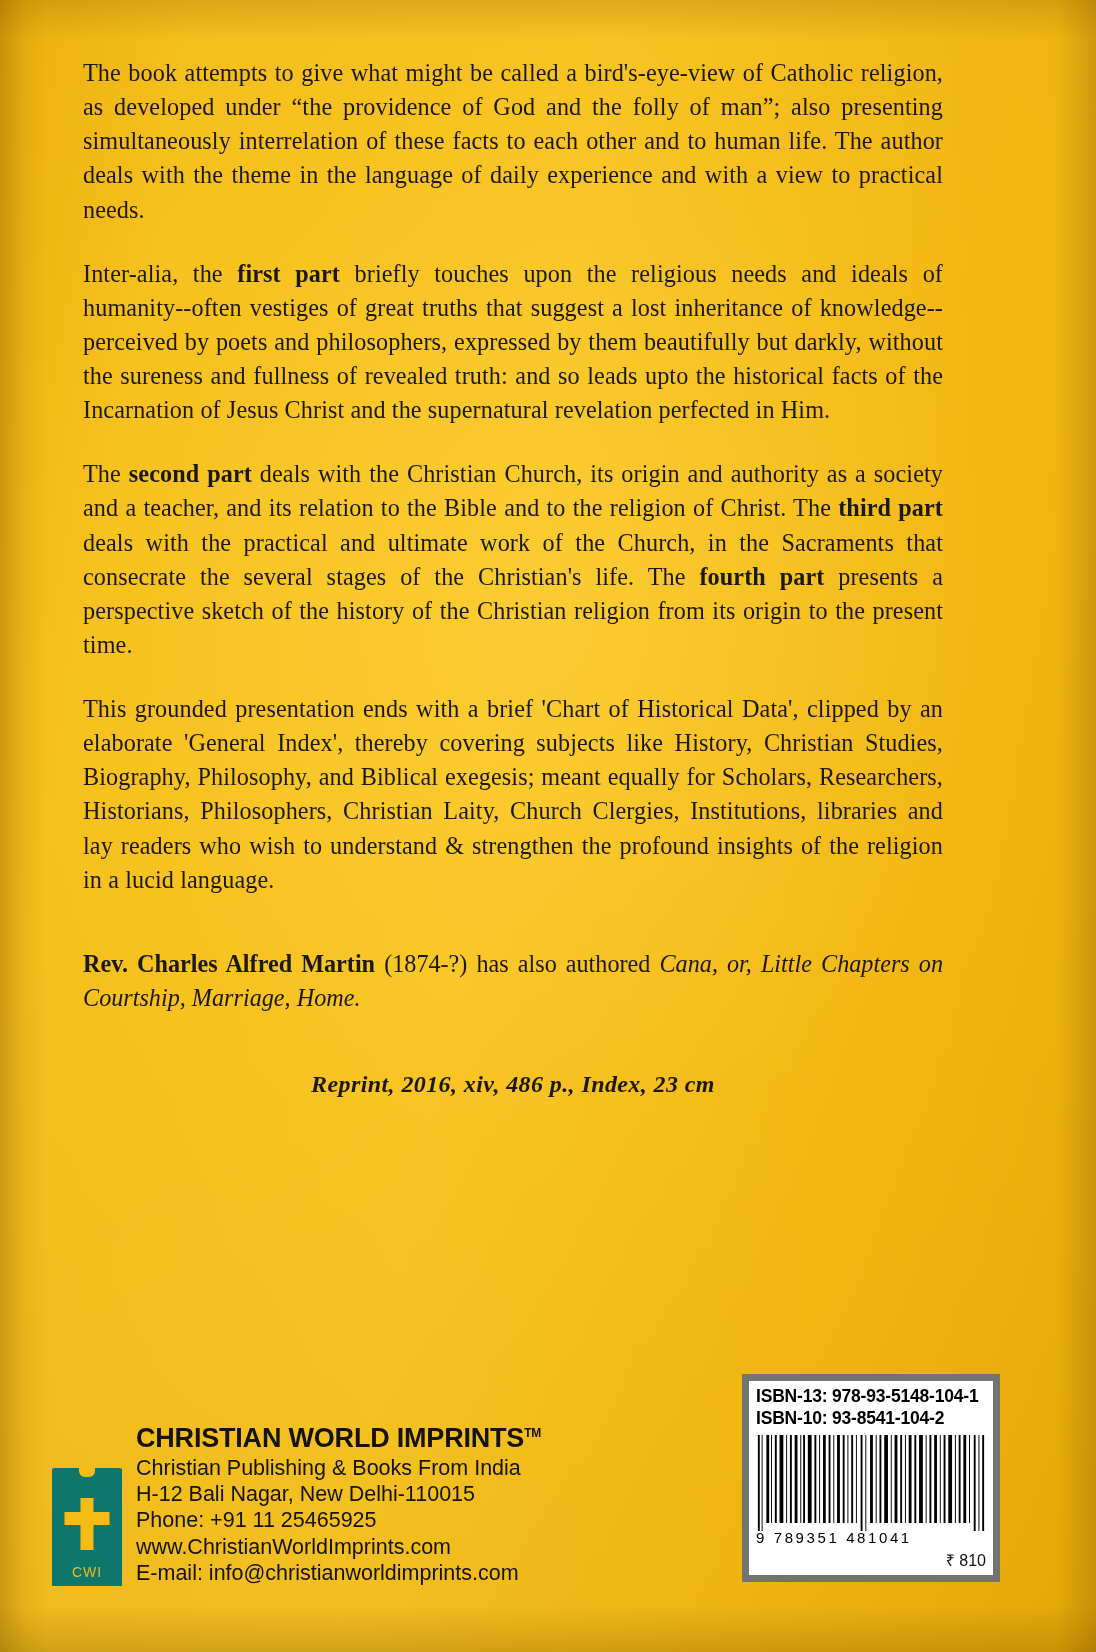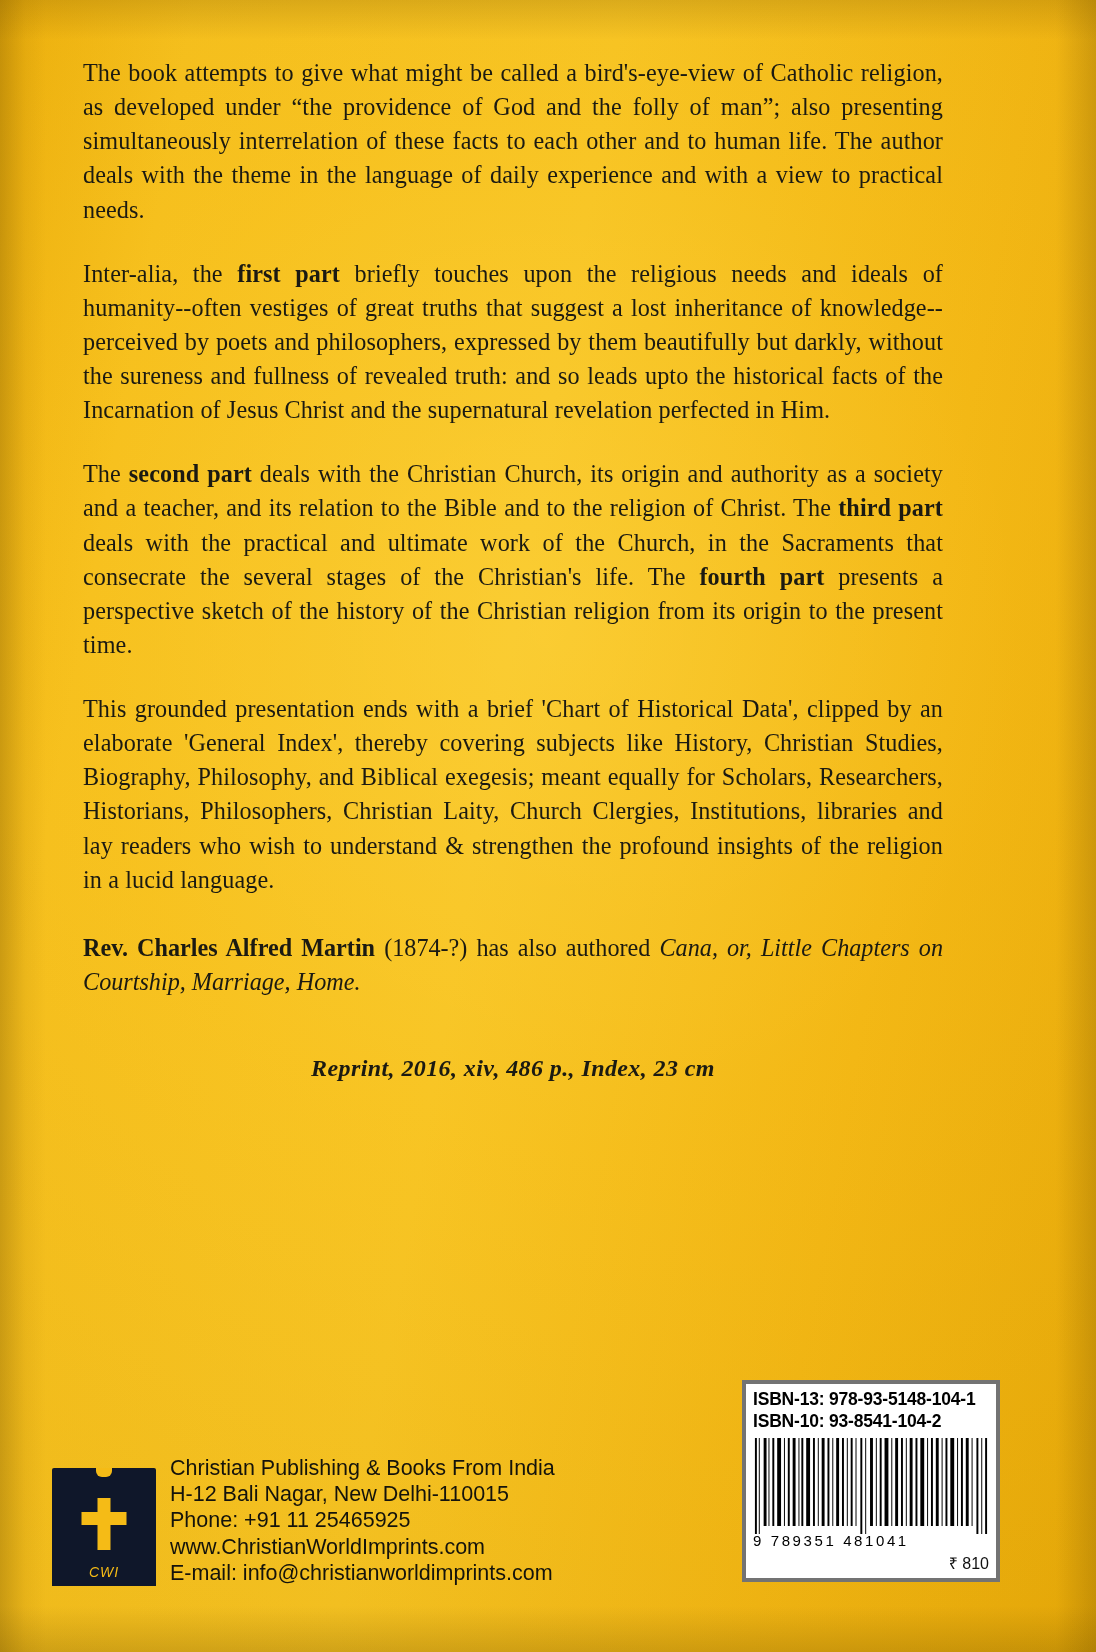--- a/index.html
+++ b/index.html
@@ -57,21 +57,21 @@
     line-height: 1.41;
     text-align: justify;
     text-justify: inter-word;
     letter-spacing: 0.1px;
   }
   p.blurb:last-child { margin-bottom: 0; }
   .b { font-weight: bold; }
   .i { font-style: italic; }
 
   .author-line {
-    margin-top: 34px;
+    margin-top: 50px;
     font-size: 24.2px;
     line-height: 1.42;
     text-align: justify;
   }
 
   .reprint {
     margin-top: 56px;
     text-align: center;
     font-style: italic;
     font-weight: bold;
@@ -82,26 +82,25 @@
   
   .publisher-block {
     position: absolute;
     left: 52px;
     bottom: 66px;
     display: flex;
     align-items: flex-end;
     gap: 14px;
   }
   .logo {
-    width: 104px;
+    width: 70px;
     height: 118px;
-    background: #0f172a;
+    background: #0f766e;
     position: relative;
     border-radius: 2px 2px 0 0;
-    font-style: italic;
   }
   .logo .cross {
     position: absolute;
     left: 50%;
     top: 30px;
     transform: translateX(-50%);
     width: 13px;
     height: 52px;
     background: #f5bb16;
   }
@@ -153,21 +152,21 @@
     font-size: 21.5px;
   }
 
   
   .barcode-box {
     position: absolute;
     right: 96px;
     bottom: 70px;
     width: 258px;
     background: #ffffff;
-    border: 4px solid #737373;
+    border: 7px solid #737373;
     padding: 5px 7px 4px 7px;
     box-sizing: border-box;
   }
   .isbn-line {
     font-family: "Liberation Sans", sans-serif;
     font-size: 17.5px;
     font-weight: bold;
     color: #000;
     letter-spacing: -0.2px;
     line-height: 1.22;
@@ -228,20 +227,21 @@
   <div class="reprint">Reprint, 2016,  xiv, 486 p., Index,  23 cm</div>
 </div>
 
 <div class="publisher-block">
   <div class="logo">
     <div class="notch"></div>
     <div class="cross"></div>
     <div class="cwi">CWI</div>
   </div>
   <div class="pub-text">
+    <div class="pub-name"><span>CHRISTIAN WORLD IMPRINTS</span><sup>TM</sup></div>
     <div class="pub-line">Christian Publishing &amp; Books From India</div>
     <div class="pub-line">H-12 Bali Nagar, New Delhi-110015</div>
     <div class="pub-line">Phone: +91 11 25465925</div>
     <div class="pub-line">www.ChristianWorldImprints.com</div>
     <div class="pub-line">E-mail:  info@christianworldimprints.com</div>
   </div>
 </div>
 
 <div class="barcode-box">
   <div class="isbn-line">ISBN-13: 978-93-5148-104-1</div>

